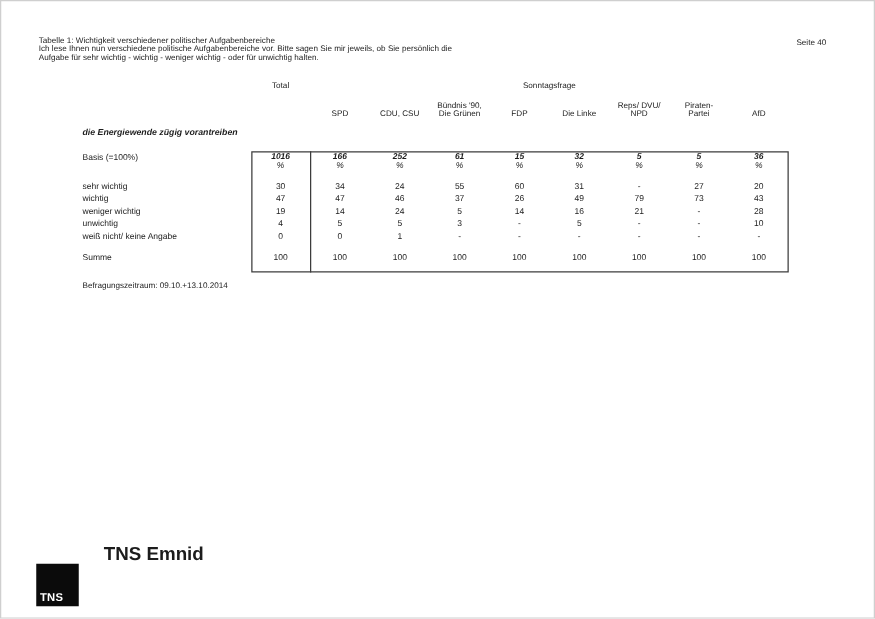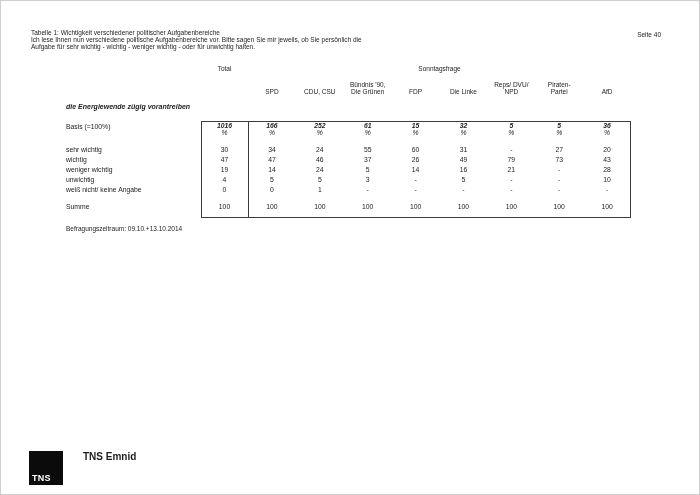--- a/index.html
+++ b/index.html
@@ -132,22 +132,22 @@
     font-size: 9px;
     display: flex;
     align-items: flex-end;
     padding: 0 0 2px 3px;
     box-sizing: border-box;
     letter-spacing: 0.2px;
   }
   .logo-name {
     position: absolute;
     left: 82px;
-    top: 450px;
-    font-size: 10px;
+    top: 434px;
+    font-size: 15px;
     font-weight: bold;
     white-space: nowrap;
   }
 </style>
 </head>
 <body>
 
 <div class="page">
 
   <div class="header-text">

